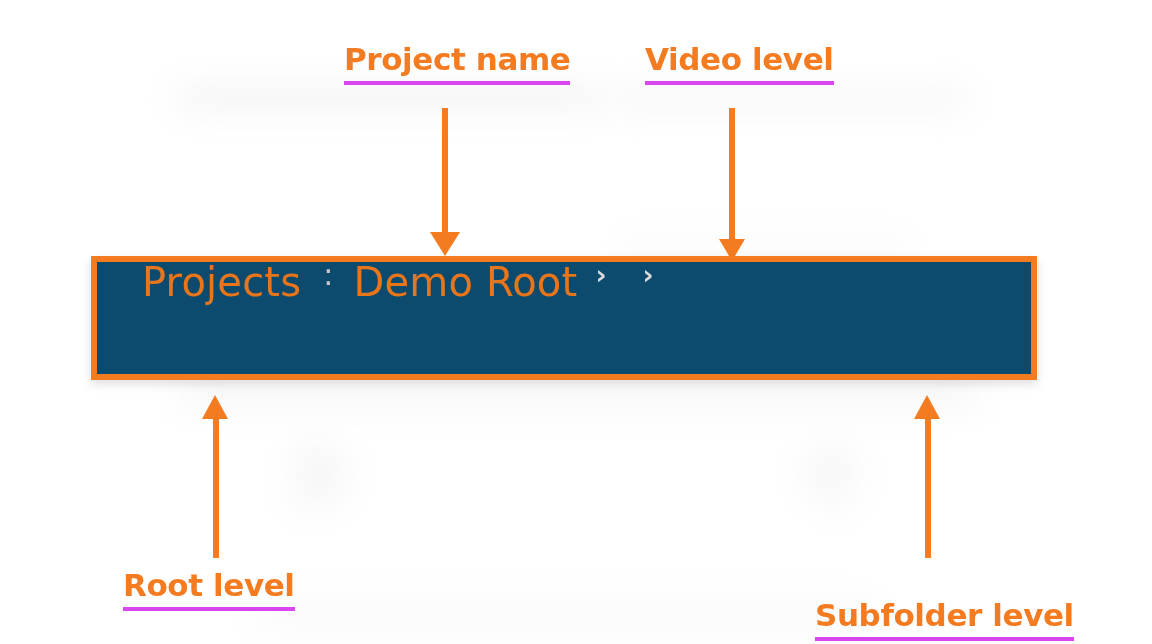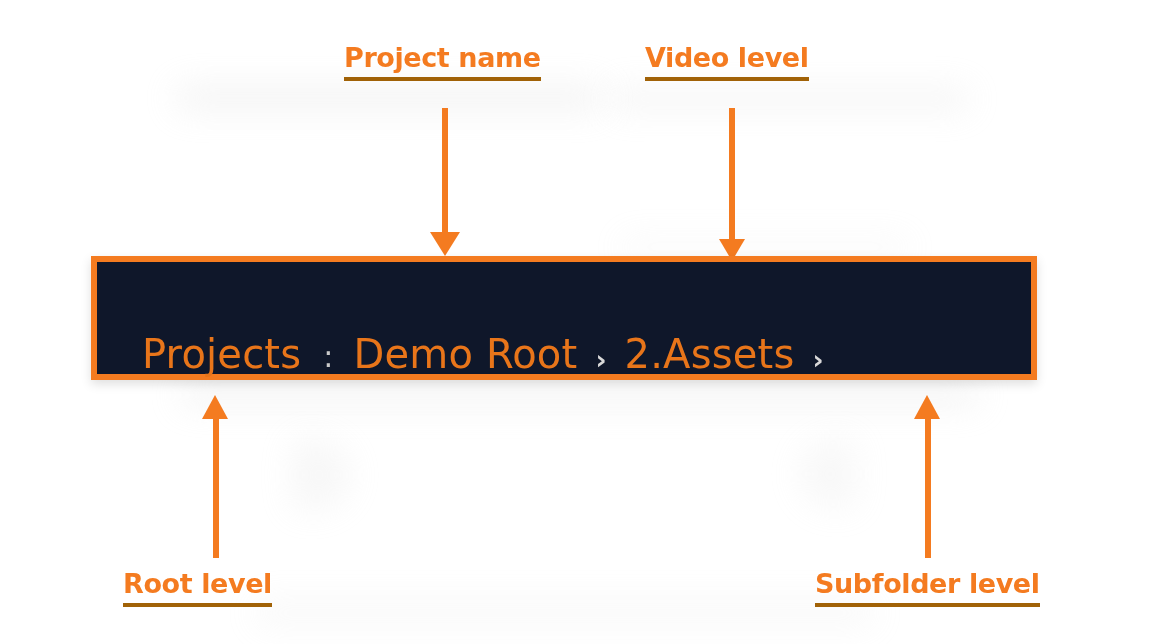--- a/index.html
+++ b/index.html
@@ -37,31 +37,31 @@
   .bg-blob.b5 { left: 800px;  top: 440px; width: 56px;  height: 68px; opacity:.20; border-radius:40px 8px 8px 40px;}
   .bg-blob.b6 { left: 255px;  top: 600px; width: 620px; height: 26px; opacity:.18; }
   .bg-blob.b7 { left: 620px;  top: 238px; width: 290px; height: 18px; opacity:.16; }
 
   
   .annot-label {
     position: absolute;
     color: #F47B20;
     font-family: "DejaVu Sans", sans-serif;
     font-weight: bold;
-    font-size: 27px;
+    font-size: 31px;
     letter-spacing: -0.4px;
     white-space: nowrap;
     line-height: 1;
     padding-bottom: 6px;
-    border-bottom: 4px solid #a16207;
+    border-bottom: 4px solid #d946ef;
   }
   .annot-label.l-project { left: 344px; top: 44px; }
   .annot-label.l-folder  { left: 645px; top: 44px; }
   .annot-label.l-root    { left: 123px; top: 570px; }
-  .annot-label.l-subfold { left: 815px; top: 570px; }
+  .annot-label.l-subfold { left: 815px; top: 600px; }
 
   
   .arrow {
     position: absolute;
     width: 30px;
   }
   .arrow .shaft {
     position: absolute;
     left: 12px;
     width: 6px;
@@ -103,24 +103,24 @@
   .arrow.a-subfold .head  { left: 1px; border-bottom: 24px solid #F47B20; }
   .arrow.a-subfold .shaft { height: 142px; }
 
   
   .breadcrumb-bar {
     position: absolute;
     left: 91px;
     top: 256px;
     width: 946px;
     height: 124px;
-    background: #0f172a;
+    background: #0c4a6e;
     border: 6px solid #F47B20;
     display: flex;
-    align-items: flex-end;
+    align-items: flex-start;
     padding-left: 45px;
     box-shadow: 0 4px 10px rgba(0,0,0,0.13);
   }
 
   .crumb {
     color: #E8751A;
     font-family: "DejaVu Sans", sans-serif;
     font-size: 40px;
     font-weight: normal;
     letter-spacing: 0.2px;
@@ -190,17 +190,16 @@
 
 <div class="breadcrumb-bar">
   <span class="crumb">Projects</span>
 
   <span class="sep-colon">:</span>
 
   <span class="crumb">Demo Root</span>
 
   <span class="sep-chevron">›</span>
 
-  <span class="crumb">2.Assets</span>
 
   <span class="sep-chevron">›</span>
 
 </div>
 
 </body></html>

